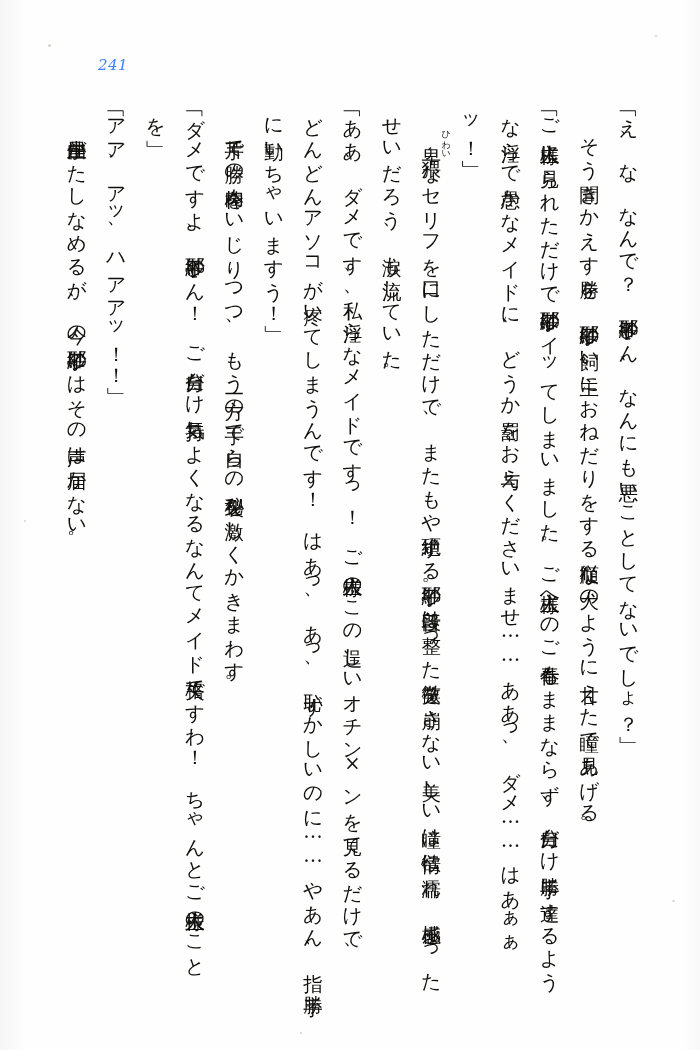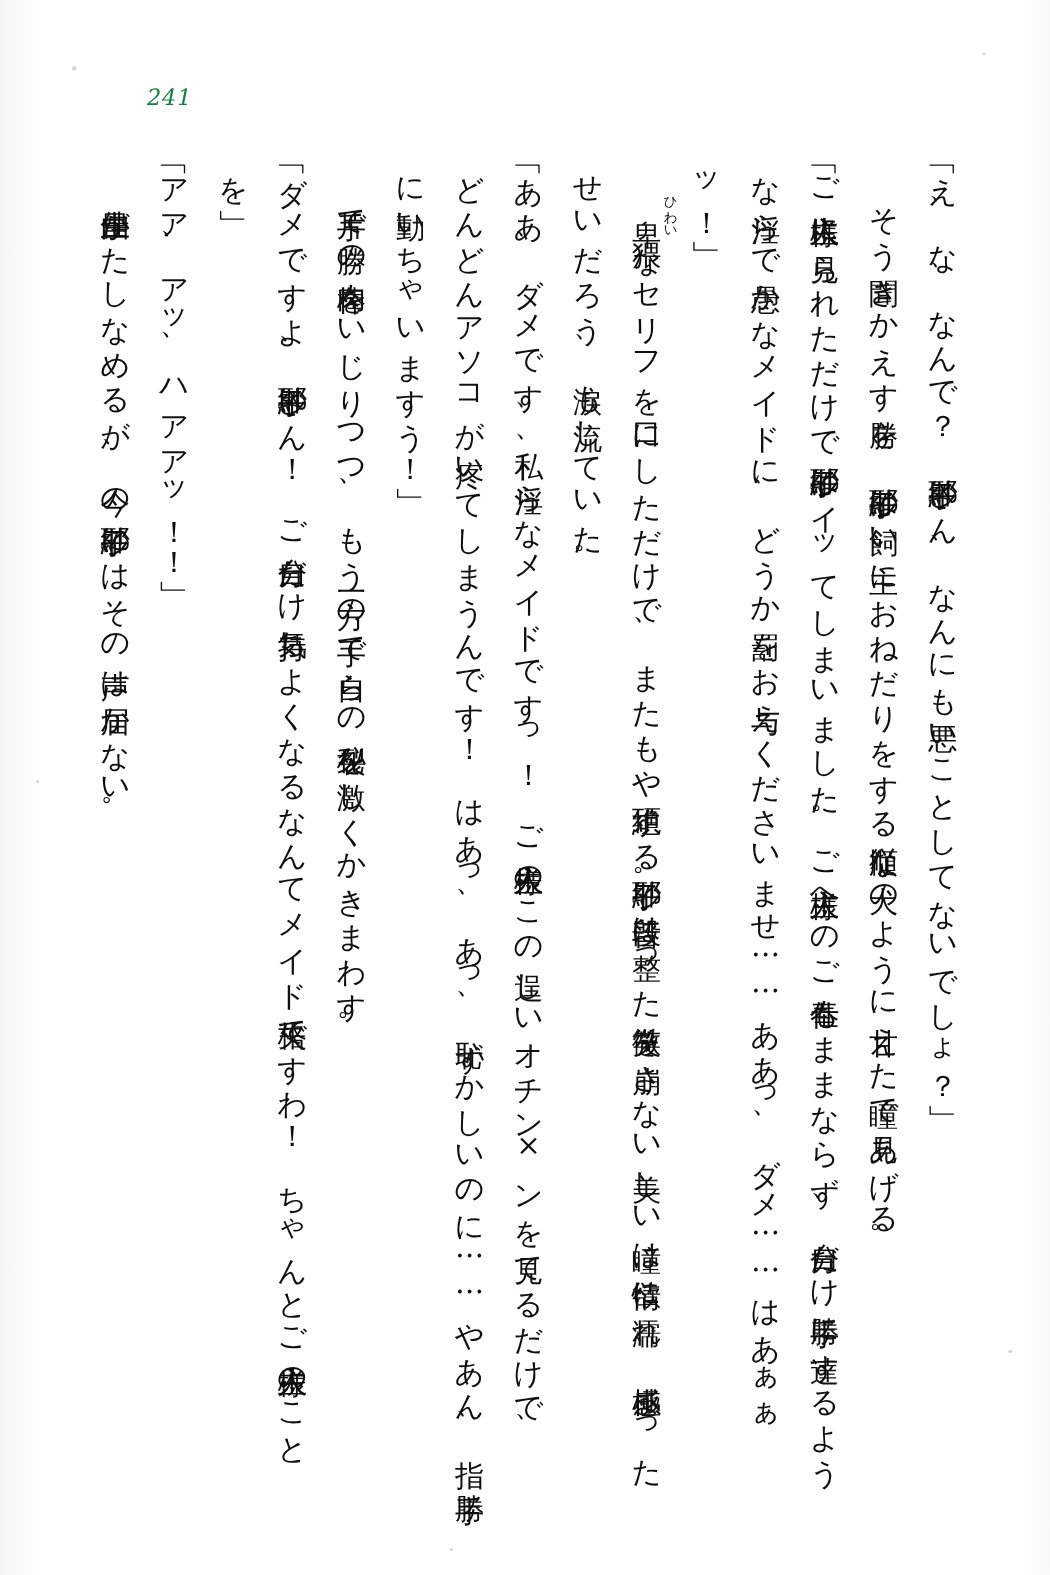--- a/index.html
+++ b/index.html
@@ -37,21 +37,21 @@
 
   
   #page-number {
     position: absolute;
     left: 98px;
     top: 56px;
     font-family: "DejaVu Serif", "Liberation Serif", serif;
     font-style: italic;
     font-size: 15px;
     letter-spacing: 0.5px;
-    color: #15803d;
+    color: #3b82f6;
   }
 
   
   #text-block {
     position: absolute;
     right: 52px;
     top: 104px;
     height: 880px;
     width: 540px;
 

